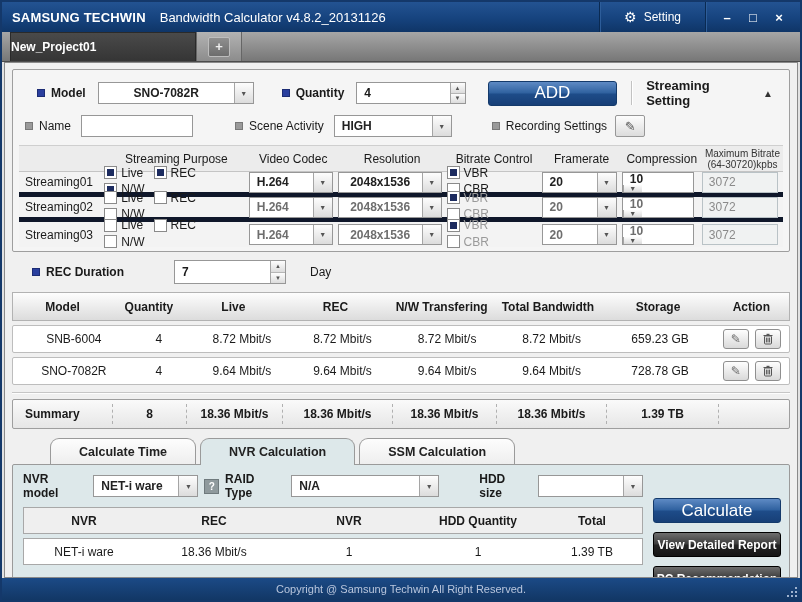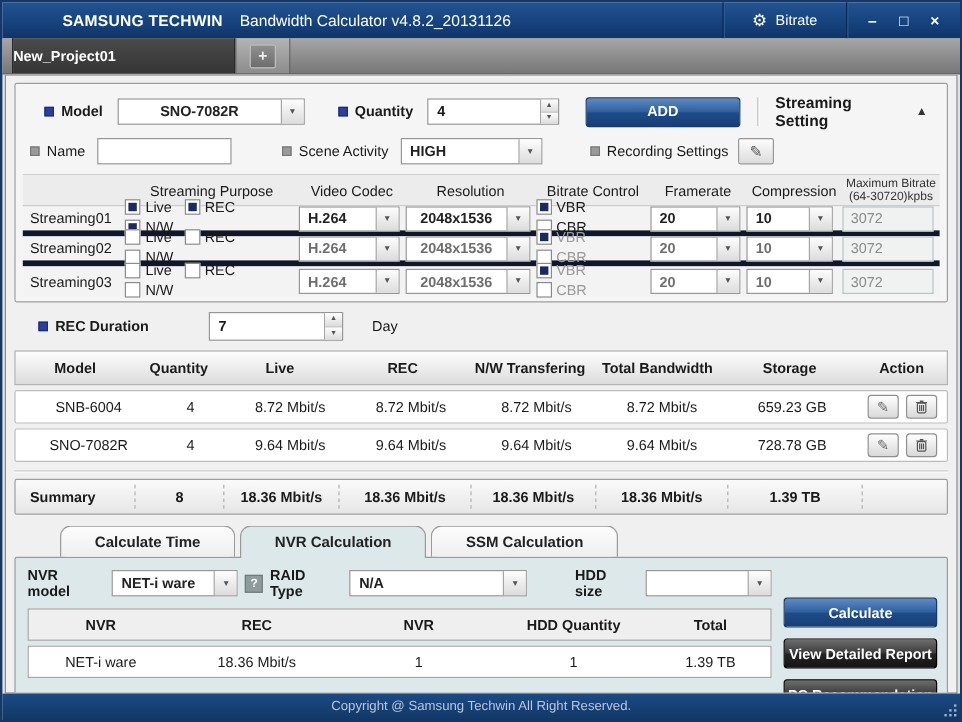--- a/index.html
+++ b/index.html
@@ -4,21 +4,21 @@
 <style>
   * { margin:0; padding:0; box-sizing:border-box; }
   html,body { background:#b8b8b8; }
   body { font-family:"Liberation Sans", sans-serif; font-size:12px; color:#1a1a1a; }
 
   .window { width:802px; height:602px; border:2px solid #14386a; background:#e2e2e2;
             display:flex; flex-direction:column; position:relative; }
 
   
   .titlebar { height:30px; background:linear-gradient(#235392,#16437e 55%,#0f3567);
-              display:flex; align-items:center; color:#fff; flex:0 0 auto;padding-left:40px; }
+              display:flex; align-items:center; color:#fff; flex:0 0 auto; }
   .brand { font-weight:bold; font-size:13px; margin-left:10px; letter-spacing:.2px; }
   .apptitle { font-size:13px; margin-left:14px; }
   .tb-right { margin-left:auto; display:flex; align-items:center; height:100%; }
   .tb-sep { width:1px; height:100%; background:#0a2a52; box-shadow:1px 0 0 #2d5d9a; }
   .setting-btn { display:flex; align-items:center; gap:7px; padding:0 24px; height:100%;
                  color:#fff; cursor:pointer; }
   .gear { font-size:14px; line-height:1; }
   .winctl { display:flex; align-items:center; gap:4px; padding:0 10px; height:100%; }
   .wbtn { width:22px; height:20px; display:flex; align-items:center; justify-content:center;
           font-size:13px; font-weight:bold; color:#fff; cursor:pointer; }
@@ -56,22 +56,22 @@
   .dd-btn { width:19px; border-left:1px solid #a5a5a5; background:linear-gradient(#fdfdfd,#dcdcdc);
             display:flex; align-items:center; justify-content:center; font-size:7px; color:#555; }
   .spin { display:inline-flex; height:22px; border:1px solid #979797; background:#fff; }
   .spin-val { flex:1; display:flex; align-items:center; padding:0 7px; font-weight:bold; }
   .spin-btns { width:15px; border-left:1px solid #a5a5a5; display:flex; flex-direction:column; }
   .spin-b { flex:1; background:linear-gradient(#fdfdfd,#dcdcdc); border-bottom:1px solid #b5b5b5;
             display:flex; align-items:center; justify-content:center; font-size:6px; color:#555; cursor:pointer; }
   .spin-b:last-child { border-bottom:none; }
   .txt { height:22px; border:1px solid #979797; background:#fff; padding:0 6px; font-family:inherit; font-size:12px; }
   .btn-blue { background:linear-gradient(#5e8ac4 0%,#2f619f 48%,#1e4c89 52%,#173f77 100%);
-              border:1px solid #143a6b; border-radius:3px; color:#fff; font-weight:bold;
-              font-size:12px; cursor:pointer; }
+              border:1px solid #143a6b; border-radius:3px; color:#fff; font-weight:normal;
+              font-size:17px; cursor:pointer; }
   .add-btn { width:133px; height:25px; margin-left:22px; }
   .vsep { width:1px; height:24px; background:#c2c2c2; box-shadow:1px 0 0 #fff; margin:0 14px; }
   .ss-toggle { display:flex; align-items:center; gap:10px; margin-right:10px; cursor:pointer; }
   .ss-label { font-weight:bold; font-size:13px; }
   .collapse { font-size:10px; color:#333; }
   .pencil-btn { width:30px; height:22px; margin-left:8px; border:1px solid #979797; border-radius:2px;
                 background:linear-gradient(#fdfdfd,#dcdcdc); display:flex; align-items:center;
                 justify-content:center; cursor:pointer; color:#555; font-size:13px; }
 
   
@@ -83,21 +83,21 @@
   .c0{width:86px; padding-left:6px;} .c1{width:146px;} .c2{width:90px;} .c3{width:110px;}
   .c4{width:96px;} .c5{width:81px;} .c6{width:81px;} .c7{width:82px;}
   .hc { text-align:center; }
   .h-max { font-size:10px; line-height:11px; color:#333; }
   .cb { width:13px; height:13px; border:1px solid #8a8a8a; background:#fff; display:inline-block;
         position:relative; cursor:pointer; flex:0 0 auto; }
   .cb[data-checked="true"]::after { content:""; position:absolute; inset:2px; background:#1c2b5f; }
   .cb-pair { display:inline-flex; align-items:center; gap:4px; margin-right:7px; }
   .cb-label { font-size:12px; }
   .dd-sm { height:21px; }
-  .c2 .dd { width:84px; } .c3 .dd { width:104px; } .c5 .dd { width:75px; } .c6 .dd { width:72px; }
+  .c2 .dd { width:84px; } .c3 .dd { width:104px; } .c5 .dd { width:75px; } .c6 .dd { width:72px;flex-direction:column; }
   .ro-field { width:76px; height:21px; border:1px solid #b9c2c6; background:#f0f2f2; color:#8a8a8a;
               display:flex; align-items:center; padding:0 6px; }
   .s-row[data-enabled="false"] .dd-val { color:#6e6e6e; }
   .s-row[data-enabled="false"] .bc-label { color:#9a9a9a; }
 
   
   .recdur { height:40px; display:flex; align-items:center; padding-left:20px; flex:0 0 auto; }
   .recdur .spin { width:112px; margin-left:50px; height:24px; }
   .day { margin-left:24px; }
 
@@ -157,21 +157,21 @@
 
 <div class="window">
 
   <div class="titlebar">
     <span class="brand">SAMSUNG TECHWIN</span>
     <span class="apptitle">Bandwidth Calculator v4.8.2_20131126</span>
     <div class="tb-right">
       <div class="tb-sep"></div>
       <div class="setting-btn">
         <span class="gear">⚙</span>
-        <span>Bitrate</span>
+        <span>Setting</span>
       </div>
       <div class="tb-sep"></div>
       <div class="winctl">
         <div class="wbtn">–</div>
         <div class="wbtn">□</div>
         <div class="wbtn">×</div>
       </div>
     </div>
   </div>
 

